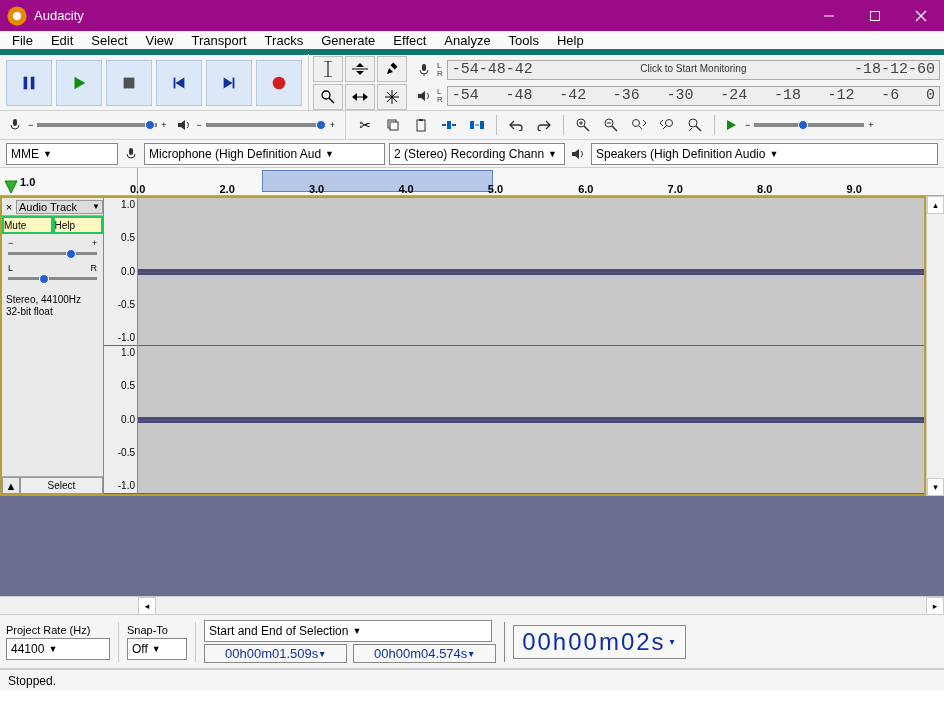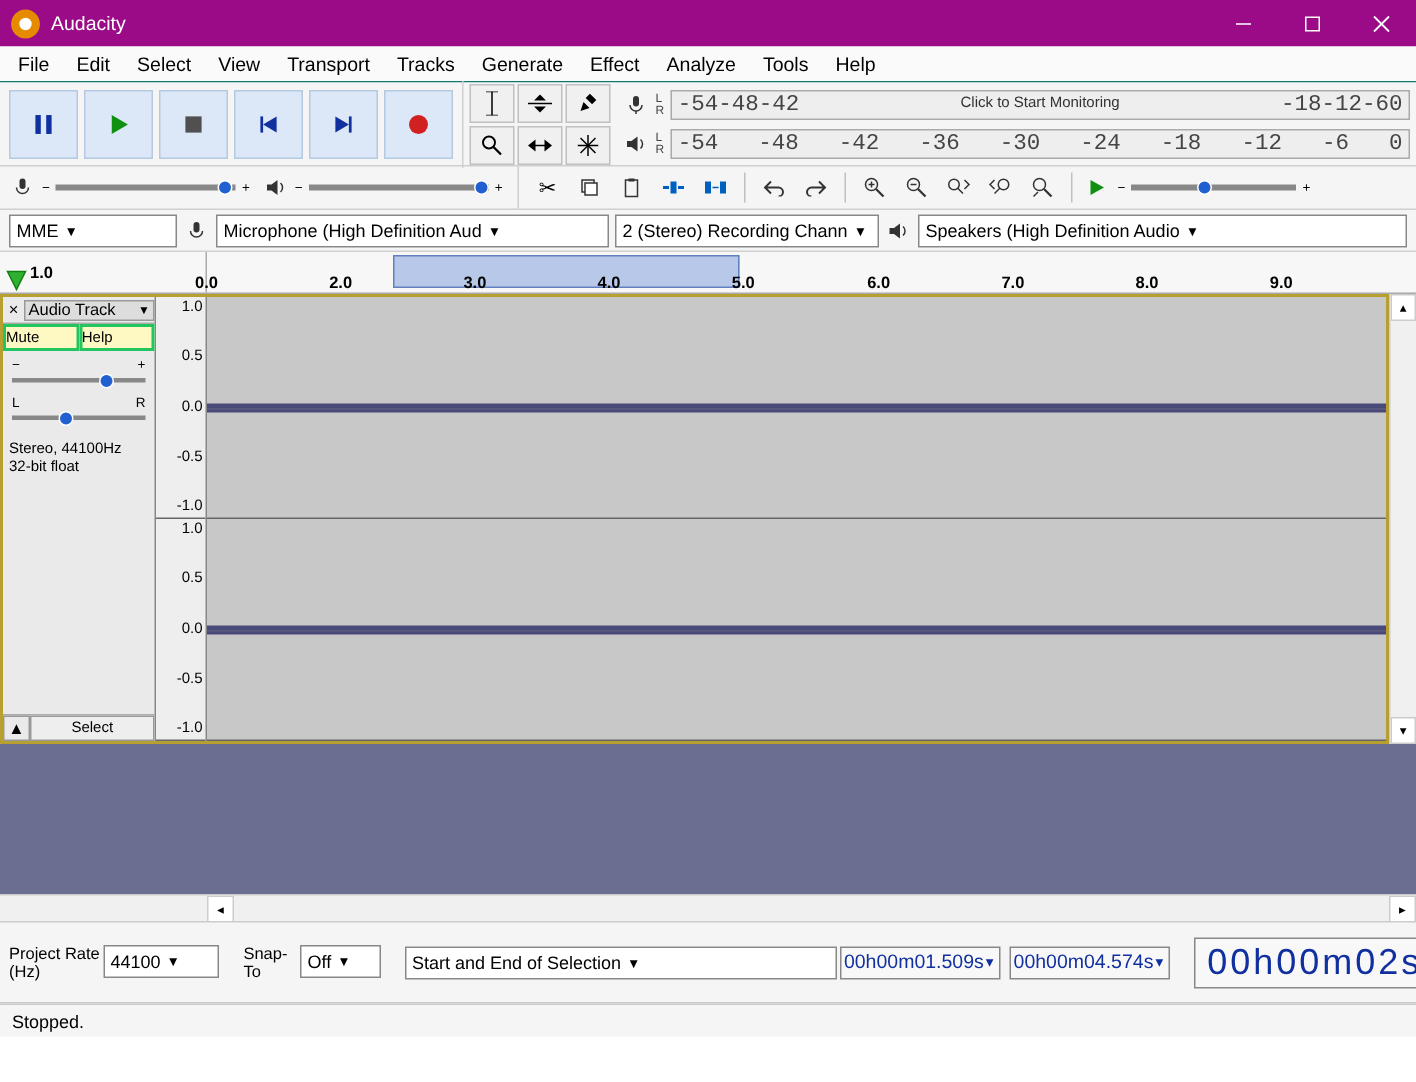--- a/index.html
+++ b/index.html
@@ -6,21 +6,21 @@
 body { width: 944px; height: 721px; background: #fff; overflow: hidden; font-size: 12px; }
 
 
 .titlebar { height: 31px; background: #9b0b88; display: flex; align-items: center; color: #fff; }
 .title-icon { width: 22px; height: 22px; margin: 0 6px; display: flex; align-items: center; justify-content: center; font-size: 12px; }
 .title-text { flex: 1; font-size: 13px; }
 .win-controls { display: flex; height: 100%; }
 .win-btn { width: 46px; display: flex; align-items: center; justify-content: center; color: #fff; font-size: 14px; }
 
 
-.menubar { height: 24px; background: #fafafa; border-bottom: 1px solid #0f766e; display: flex; align-items: center; padding: 0 4px; gap: 2px; }
+.menubar { height: 24px; background: #fafafa; border-bottom: 6px solid #0f766e; display: flex; align-items: center; padding: 0 4px; gap: 2px; }
 .menu-item { padding: 2px 8px; font-size: 13px; color: #000; }
 
 
 .toolbars { background: #f5f5f5; }
 .tb-row { display: flex; align-items: center; border-bottom: 1px solid #d0d0d0; }
 
 
 .transport { display: flex; gap: 4px; padding: 4px 6px; }
 .tbtn { width: 46px; height: 46px; background: #dce7f7; border: 1px solid #b5c9e0; display: flex; align-items: center; justify-content: center; }
 .tbtn svg { width: 18px; height: 18px; }
@@ -101,26 +101,26 @@
 
 .hscroll { height:18px; display:flex; background:#f0f0f0; border-top:1px solid #ccc; }
 .hscroll .track-panel-spacer { width:138px; }
 .hscroll .sb-btn { width:18px; height:18px; }
 .hscroll .sb-track { flex:1; }
 
 
 .bottom { background:#f5f5f5; border-top:1px solid #ccc; }
 .bottom-label { font-size:11px; }
 .time-display { font-family: "Consolas", monospace; font-size:24px; color:#1030a0; letter-spacing:2px; padding:2px 8px; border:1px solid #888; background:#f8f8f8; display:flex; align-items:center; }
-.time-small { font-family:"Consolas",monospace; font-size:13px; color:#1030a0; padding:1px 2px; border:1px solid #888; background:#f8f8f8; }
+.time-small { font-family:"Consolas",monospace; font-size:13px; color:#1030a0; padding:1px 20px; border:1px solid #888; background:#f8f8f8; }
 
 .statusbar { height:22px; display:flex; align-items:center; padding:0 8px; font-size:12px; border-top:1px solid #ccc; }
 
 .row2 { display:flex; align-items:center; height:54px; gap:8px; padding:4px 6px; border-bottom:1px solid #ccc; }
-.col { display:flex; flex-direction:row; gap:2px; }
+.col { display:flex; flex-direction:column; gap:2px; }
 .sep-v { width:1px; height:40px; background:#ccc; }
 .sep-v2 { width:1px; height:40px; background:#888; }
 
 .mini-play { display:flex; gap:4px; align-items:center; }
 .mini-btn { width:20px; height:20px; display:flex; align-items:center; justify-content:center; }
 </style>
 </head>
 <body>
 
 <div class="titlebar">
@@ -429,21 +429,21 @@
     <div class="combo" style="width:112px">
         <span>MME</span>
         <span class="combo-arrow">▼</span>
       </div>
     <span class="meter-icon">
         <svg width="14" height="14" viewBox="0 0 14 14">
           <rect x="5" y="1" width="4" height="7" rx="2" fill="#333"></rect>
           <path d="M3 7 a4 4 0 0 0 8 0" fill="none" stroke="#333"></path>
         </svg>
       </span>
-    <div class="combo" style="width:262px">
+    <div class="combo" style="width:241px">
         <span>Microphone (High Definition Aud</span>
         <span class="combo-arrow">▼</span>
       </div>
     <div class="combo" style="width:176px">
         <span>2 (Stereo) Recording Chann</span>
         <span class="combo-arrow">▼</span>
       </div>
     <span class="meter-icon">
         <svg width="14" height="14" viewBox="0 0 14 14">
           <polygon points="1,5 4,5 8,2 8,12 4,9 1,9" fill="#333"></polygon>

